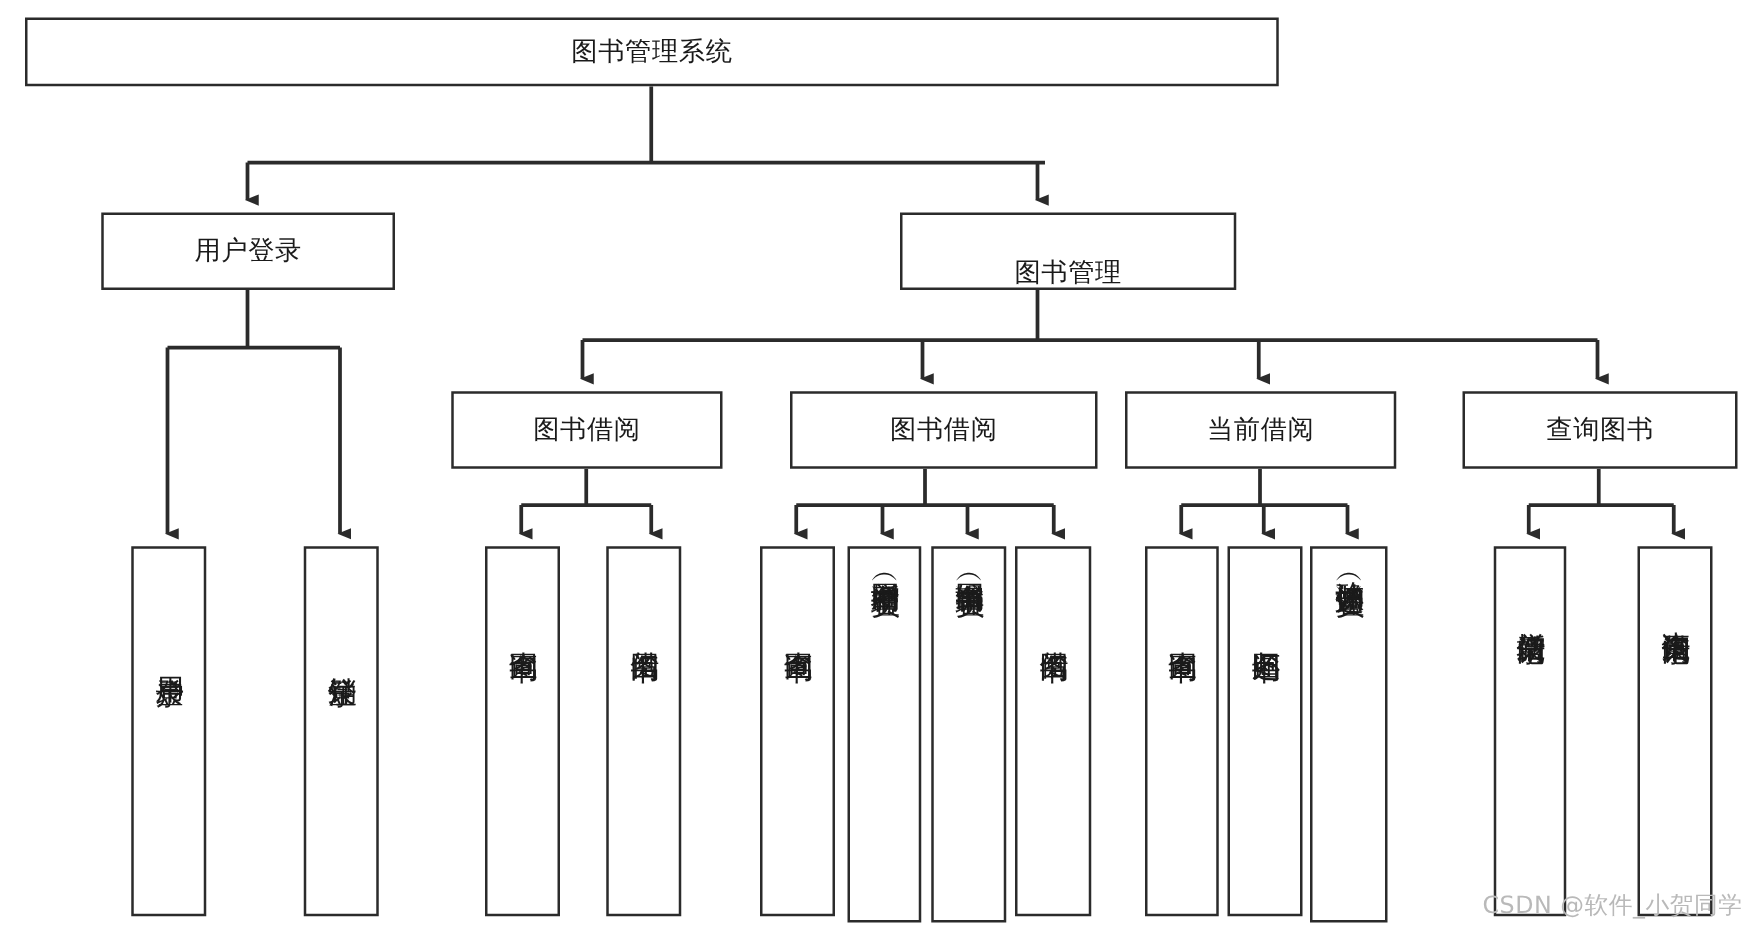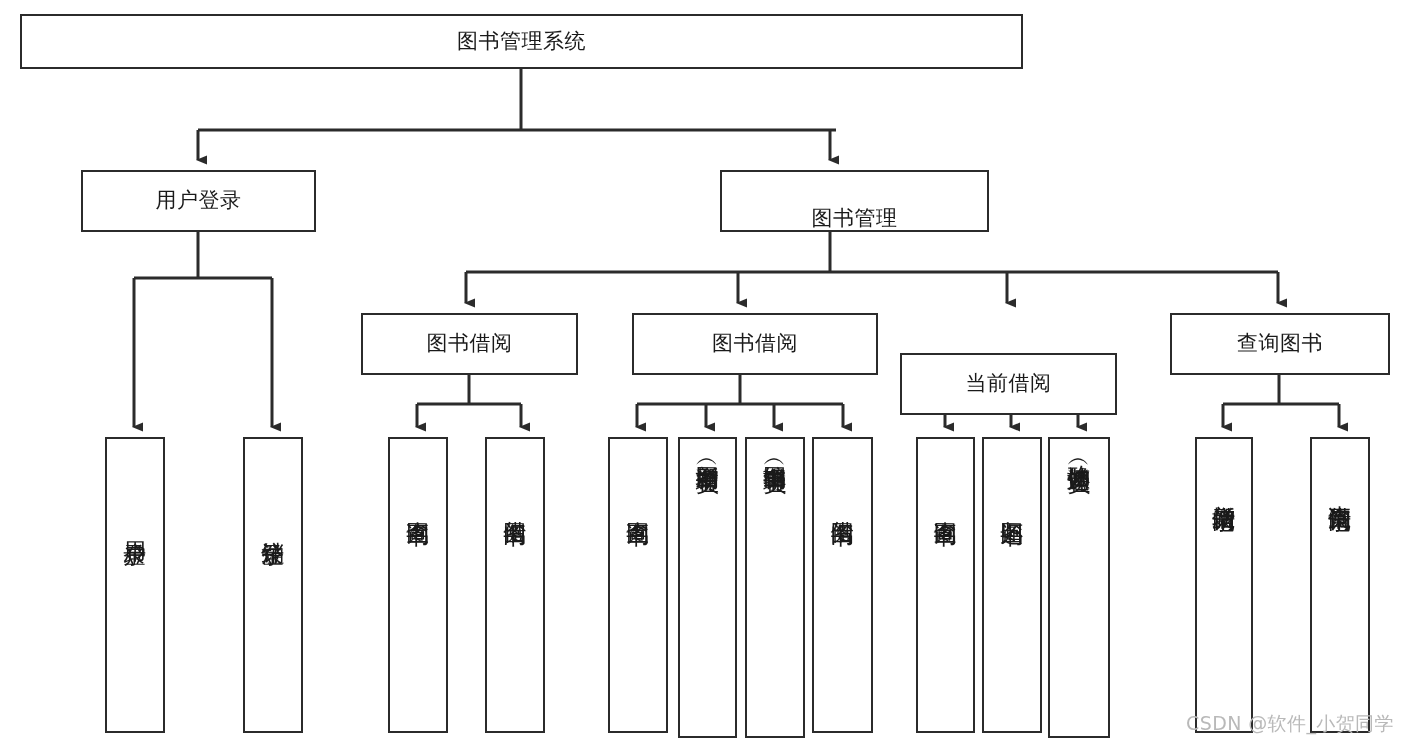--- a/index.html
+++ b/index.html
@@ -144,21 +144,21 @@
   <div class="node horizontal" style="left:720px; top:170px; width:269px; height:62px;align-items:flex-end;">
     <span class="label">图书管理</span>
   </div>
 
   <div class="node horizontal" style="left:361px; top:313px; width:217px; height:62px;">
     <span class="label">图书借阅</span>
   </div>
   <div class="node horizontal" style="left:632px; top:313px; width:246px; height:62px;">
     <span class="label">图书借阅</span>
   </div>
-  <div class="node horizontal" style="left:900px; top:313px; width:217px; height:62px;margin-top:40px;">
+  <div class="node horizontal" style="left:900px; top:313px; width:217px; height:62px;">
     <span class="label">当前借阅</span>
   </div>
   <div class="node horizontal" style="left:1170px; top:313px; width:220px; height:62px;">
     <span class="label">查询图书</span>
   </div>
 
   <div class="node vertical mid" style="left:105px; top:437px; width:60px; height:296px;">
     <span class="label">用户登录</span>
   </div>
   <div class="node vertical mid" style="left:243px; top:437px; width:60px; height:296px;">

